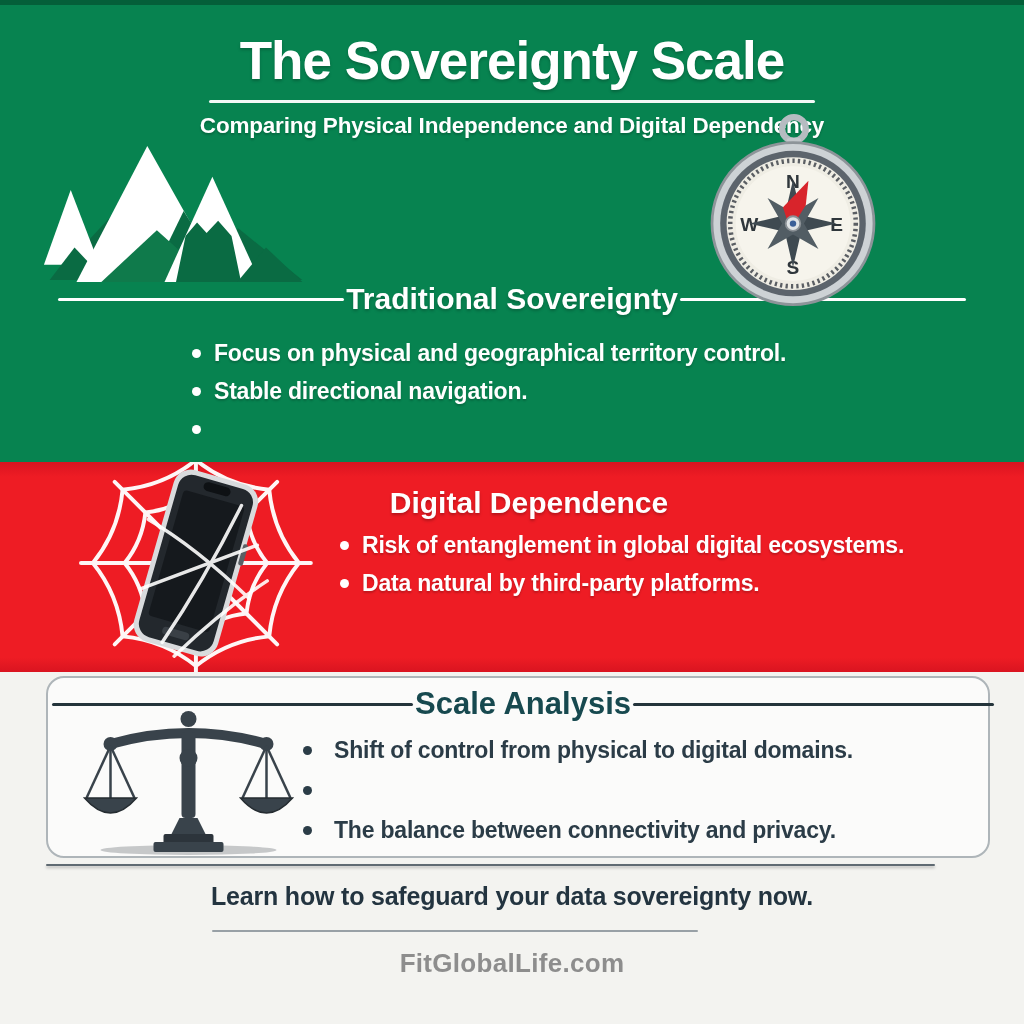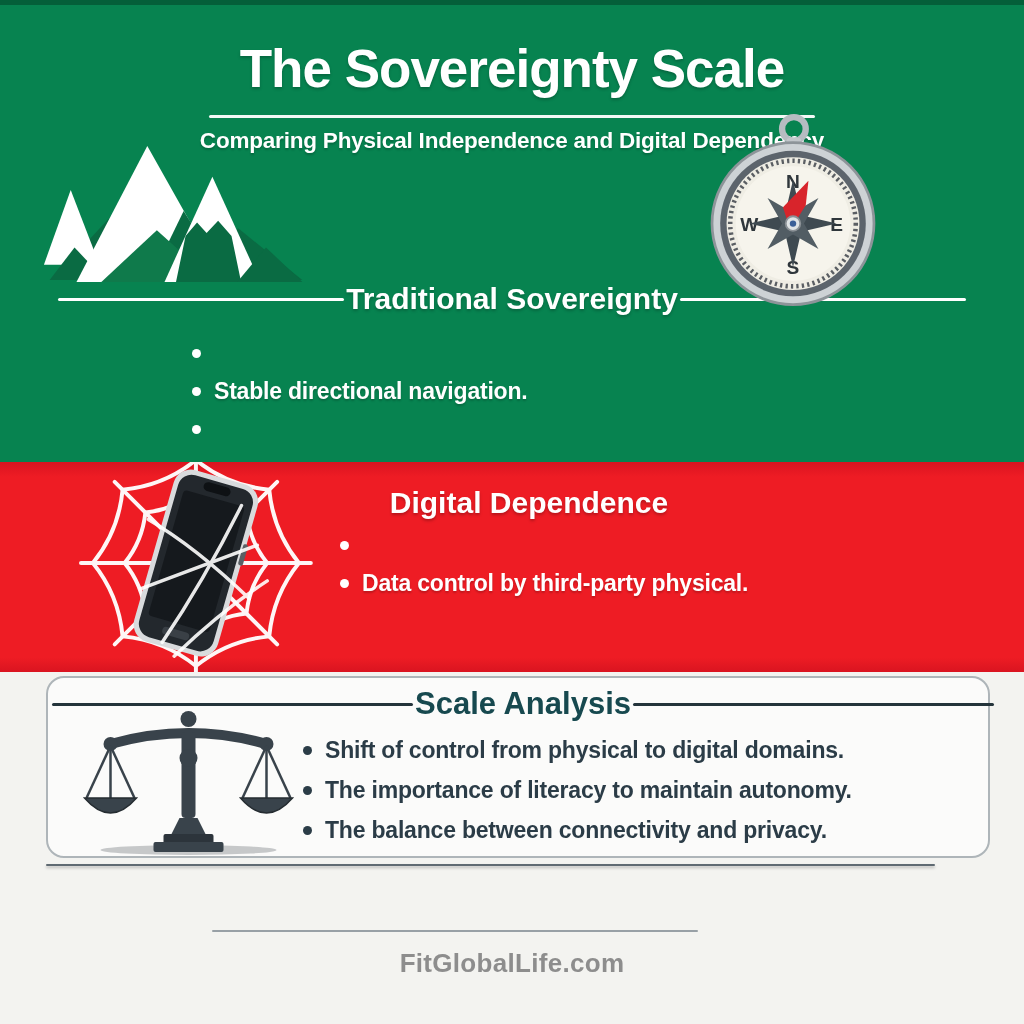--- a/index.html
+++ b/index.html
@@ -6,21 +6,21 @@
   body { font-family:"Liberation Sans", sans-serif; }
   .poster { position:relative; width:1024px; height:1024px; overflow:hidden; background:#f3f3f0; }
 
   section { position:relative; width:100%; overflow:hidden; }
   .sec-green { height:462px; background:#078350; }
   .sec-red   { height:210px; background:linear-gradient(180deg,#d91420 0%,#ee1c24 7%,#ee1c24 93%,#d91420 100%); }
   .sec-light { height:452px; background:#f3f3f0; }
 
   .top-edge { position:absolute; top:0; left:0; right:0; height:5px; background:#045f39; }
 
-  .title { margin:16px; padding-top:22px; text-align:center; font-size:53px; font-weight:bold;
+  .title { margin:8px; padding-top:22px; text-align:center; font-size:53px; font-weight:bold;
            letter-spacing:-1px; color:#fff; text-shadow:0 2px 3px rgba(0,0,0,0.22); }
   .title-rule { width:606px; height:3px; margin:9px auto 10px; background:#fff; opacity:.95; border-radius:2px; }
   .subtitle { text-align:center; font-size:22.5px; font-weight:bold; color:#fff;
               text-shadow:0 2px 2px rgba(0,0,0,0.2); letter-spacing:-0.2px; }
 
   .mountains { position:absolute; left:42px; top:136px; width:268px; height:154px; }
   .compass   { position:absolute; left:702px; top:110px; width:182px; height:198px; z-index:5; }
   .webphone  { position:absolute; left:36px; top:0; width:302px; height:212px; }
   .scale     { position:absolute; left:82px; top:34px; width:218px; height:152px; }
 
@@ -44,21 +44,21 @@
 
   .green-bullets { top:334px; left:192px; color:#fff; }
   .green-bullets li { height:38px; }
   .green-bullets .btext { color:#fff; text-shadow:0 2px 2px rgba(0,0,0,0.18); }
 
   .red-bullets { top:64px; left:340px; color:#fff; }
   .red-bullets li { height:38px; }
   .red-bullets .btext { color:#fff; text-shadow:0 2px 2px rgba(0,0,0,0.2); }
 
   .analysis-bullets { top:58px; left:303px; color:#2b3c47; }
-  .analysis-bullets li { height:40px; }
+  .analysis-bullets li { height:40px;gap:9px; }
   .analysis-bullets .btext { color:#2b3c47; }
 
   .card { position:absolute; left:46px; top:4px; width:944px; height:182px;
           background:#fbfbfa; border:2px solid #aeb5b9; border-radius:18px; box-sizing:border-box; }
 
   .divider { position:absolute; border-radius:1px; }
   .d1 { top:192px; left:46px; right:89px; height:2px; background:#5f6a72; box-shadow:0 2px 3px rgba(0,0,0,0.25); }
   .d2 { top:258px; left:212px; width:486px; height:2px; background:#98a0a6; }
 
   .cta  { position:absolute; top:210px; left:0; right:0; text-align:center;
@@ -113,20 +113,21 @@
 
     <div class="rule-row green-head">
       <div class="rule"></div>
       <h2>Traditional Sovereignty</h2>
       <div class="rule"></div>
     </div>
 
     <ul class="bullets green-bullets">
       <li>
           <span class="dot"></span>
+          <span class="btext">Focus on physical and geographical territory control.</span>
         </li>
       <li>
           <span class="dot"></span>
           <span class="btext">Stable directional navigation.</span>
         </li>
       <li>
           <span class="dot"></span>
         </li>
     </ul>
   </section>
@@ -164,24 +165,25 @@
 
     <div class="rule-row red-head">
       <div class="rule"></div>
       <h2>Digital Dependence</h2>
       <div class="rule"></div>
     </div>
 
     <ul class="bullets red-bullets">
       <li>
           <span class="dot"></span>
-        </li>
-      <li>
-          <span class="dot"></span>
-          <span class="btext">Data control by third-party physical.</span>
+          <span class="btext">Risk of entanglement in global digital ecosystems.</span>
+        </li>
+      <li>
+          <span class="dot"></span>
+          <span class="btext">Data natural by third-party platforms.</span>
         </li>
     </ul>
   </section>
 
   <section class="sec-light">
     <div class="card"></div>
 
     <div class="rule-row analysis-head">
       <div class="rule"></div>
       <h2>Scale Analysis</h2>
@@ -211,26 +213,26 @@
       <rect x="70" y="136" width="70" height="10" rx="2" fill="#39434b"></rect>
     </svg>
 
     <ul class="bullets analysis-bullets">
       <li>
           <span class="dot"></span>
           <span class="btext">Shift of control from physical to digital domains.</span>
         </li>
       <li>
           <span class="dot"></span>
-          <span class="btext">The importance of literacy to maintain autonomy.</span>
         </li>
       <li>
           <span class="dot"></span>
           <span class="btext">The balance between connectivity and privacy.</span>
         </li>
     </ul>
 
     <div class="divider d1"></div>
+    <div class="cta">Learn how to safeguard your data sovereignty now.</div>
     <div class="divider d2"></div>
     <div class="site">FitGlobalLife.com</div>
   </section>
 
 </div>
 
 </body></html>

